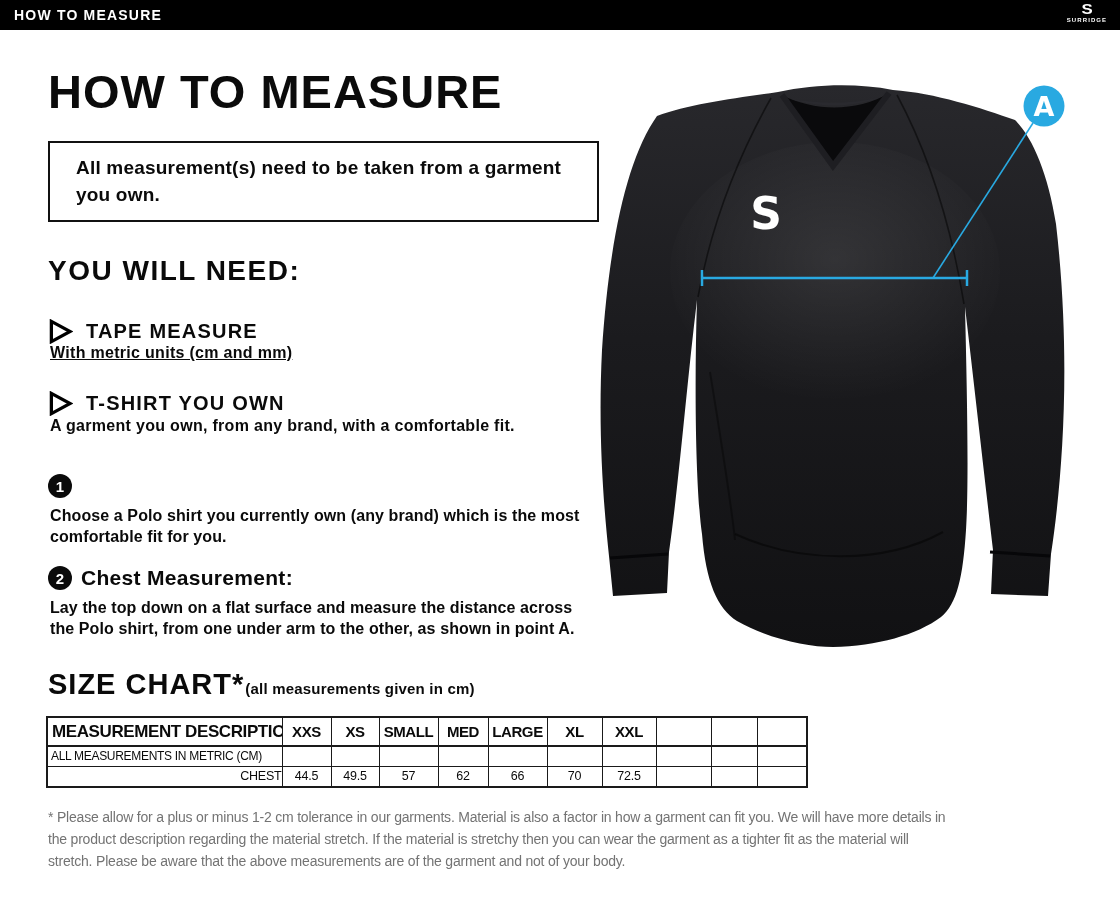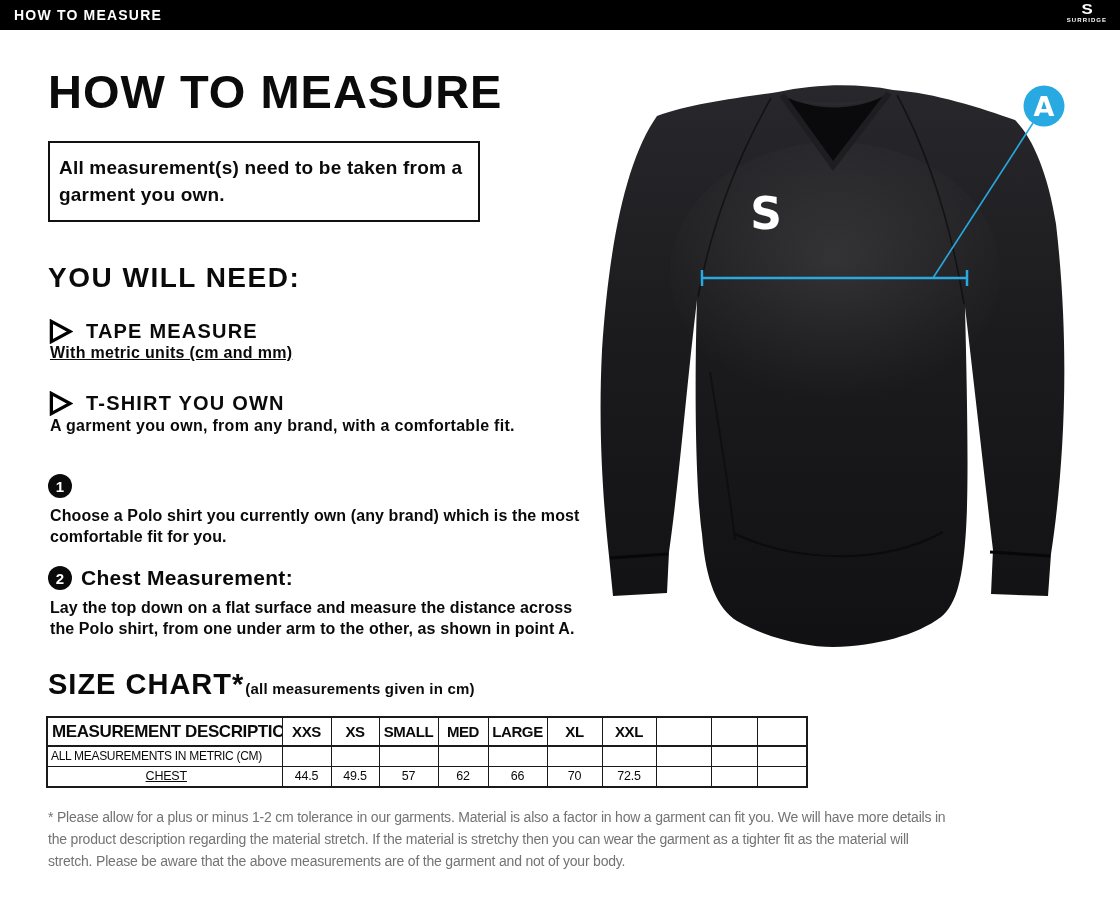--- a/index.html
+++ b/index.html
@@ -25,27 +25,27 @@
   .topbar-logo .mark { display:block; font-size:16px; font-weight:900; line-height:15px; transform:scale(1.05,0.95); }
   .topbar-logo .brand { display:block; font-size:6px; font-weight:700; letter-spacing:1.1px; margin-top:1px; }
 
   
   .h1 {
     position:absolute; left:48px; top:64px;
     font-size:47px; font-weight:800; letter-spacing:1px; color:#0b0b0b;
     white-space:nowrap;
   }
   .notice-box {
-    position:absolute; left:48px; top:141px; width:432px;
-    border:2.5px solid #111; padding:11px 13px 12px 9px;
+    position:absolute; left:48px; top:141px; width:551px;
+    border:2.5px solid #111; padding:11px 13px 12px 26px;
     font-size:19px; font-weight:700; line-height:27px; letter-spacing:0.2px;
   }
   .ywn-heading {
     position:absolute; left:48px; top:255px;
-    font-size:28px; font-weight:800; letter-spacing:1.5px; white-space:nowrap;margin-top:7px;
+    font-size:28px; font-weight:800; letter-spacing:1.5px; white-space:nowrap;
   }
   .need-item { position:absolute; left:48px; display:flex; align-items:center; }
   .need-item .tri { width:25px; height:25px; margin-right:13px; flex:0 0 auto; }
   .need-title { font-size:20px; font-weight:800; letter-spacing:1.2px; white-space:nowrap; }
   .need-desc {
     position:absolute; left:50px; font-size:16px; font-weight:700;
     letter-spacing:0.3px; white-space:nowrap;
   }
   .item-1 { top:319px; } .desc-1 { top:344px;text-decoration:underline; }
   .item-2 { top:391px; } .desc-2 { top:417px; }
@@ -81,21 +81,21 @@
     overflow:hidden; white-space:nowrap;
   }
   table.size-chart thead th {
     height:29px; font-size:15px; font-weight:700; letter-spacing:-0.4px;
     border-bottom:2px solid #1a1a1a;
   }
   table.size-chart thead th.c-desc { font-size:17px; text-align:left; padding-left:4px; }
   tr.r-metric td { height:20px; font-size:12px; font-weight:400; letter-spacing:-0.3px;margin-left:32px; }
   tr.r-metric td.c-desc { text-align:left; padding-left:3px; }
   tr.r-chest td { height:21px; font-size:12.5px; font-weight:400; letter-spacing:-0.2px; }
-  tr.r-chest td.c-desc { text-align:center; padding-left:3px;text-decoration:underline; }
+  tr.r-chest td.c-desc { text-align:right; padding-left:3px; }
 
   .footnote {
     position:absolute; left:48px; top:806px; width:900px;
     font-size:14px; font-weight:400; line-height:22px; letter-spacing:-0.2px; color:#737373;
   }
 
   
   .shirt-wrap { position:absolute; left:585px; top:62px; width:535px; height:600px; }
   .shirt-wrap svg { width:100%; height:100%; display:block; }
 </style>

